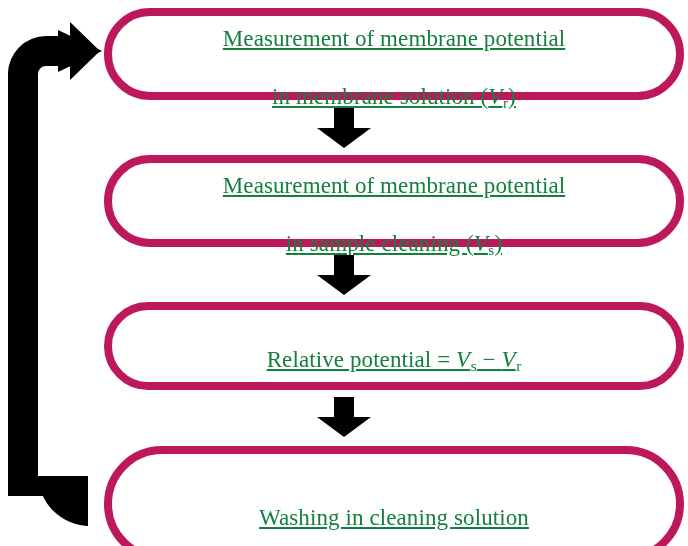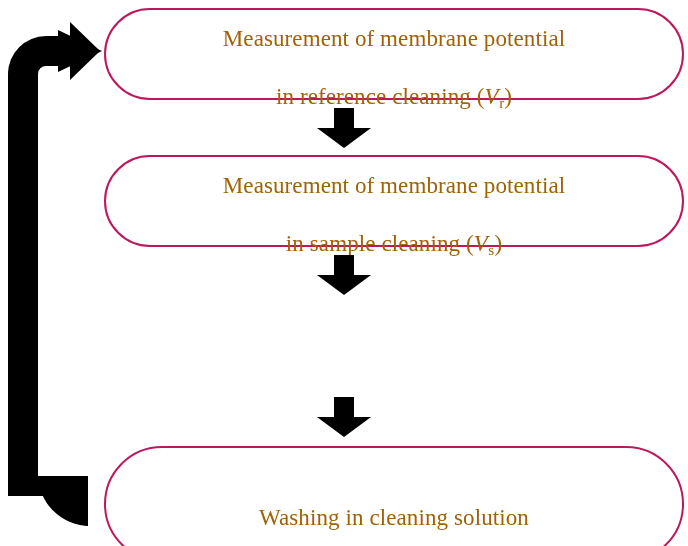--- a/index.html
+++ b/index.html
@@ -13,31 +13,32 @@
     height: 546px;
     background: #ffffff;
     overflow: hidden;
     font-family: "Liberation Serif", "DejaVu Serif", serif;
   }
   .node {
     position: absolute;
     left: 104px;
     width: 580px;
     box-sizing: border-box;
-    border: 2px solid #be185d;
+    border: 8px solid #be185d;
     border-radius: 999px;
     background: #ffffff;
     display: flex;
     align-items: center;
     justify-content: center;
     text-align: center;
-    color: #a16207;
+    color: #15803d;
     font-size: 23px;
     line-height: 1.26;
     letter-spacing: 0.1px;
+    text-decoration: underline;
   }
   .node .label {
     padding: 0 26px;
     white-space: pre-line;
   }
   #node-1 { top: 8px;   height: 92px; }
   #node-2 { top: 155px; height: 92px; }
   #node-3 { top: 302px; height: 88px; }
   #node-4 { top: 446px; height: 116px; }
 
@@ -66,21 +67,21 @@
   #feedback-loop svg { display: block; width: 100%; height: 100%; }
 </style>
 </head>
 <body>
 
 <div id="canvas">
 
   <div class="node" id="node-1">
     <div class="label">
       <span>Measurement of membrane potential</span><br>
-      <span>in reference cleaning (</span><span class="var">V</span><span class="sub">r</span><span>)</span>
+      <span>in membrane solution (</span><span class="var">V</span><span class="sub">r</span><span>)</span>
     </div>
   </div>
 
   <div class="arrow" id="arrow-1">
     <svg viewBox="0 0 62 40" preserveAspectRatio="none" aria-hidden="true">
       <polygon points="21,0 41,0 41,20 58,20 31,40 4,20 21,20" fill="#000000"></polygon>
     </svg>
   </div>
 
   <div class="node" id="node-2">
@@ -89,20 +90,25 @@
       <span>in sample cleaning (</span><span class="var">V</span><span class="sub">s</span><span>)</span>
     </div>
   </div>
 
   <div class="arrow" id="arrow-2">
     <svg viewBox="0 0 62 40" preserveAspectRatio="none" aria-hidden="true">
       <polygon points="21,0 41,0 41,20 58,20 31,40 4,20 21,20" fill="#000000"></polygon>
     </svg>
   </div>
 
+  <div class="node" id="node-3">
+    <div class="label">
+      <span>Relative potential = </span><span class="var">V</span><span class="sub">s</span><span> − </span><span class="var">V</span><span class="sub">r</span>
+    </div>
+  </div>
 
   <div class="arrow" id="arrow-3">
     <svg viewBox="0 0 62 40" preserveAspectRatio="none" aria-hidden="true">
       <polygon points="21,0 41,0 41,20 58,20 31,40 4,20 21,20" fill="#000000"></polygon>
     </svg>
   </div>
 
   <div class="node" id="node-4">
     <div class="label">
       <span>Washing in cleaning solution</span>

